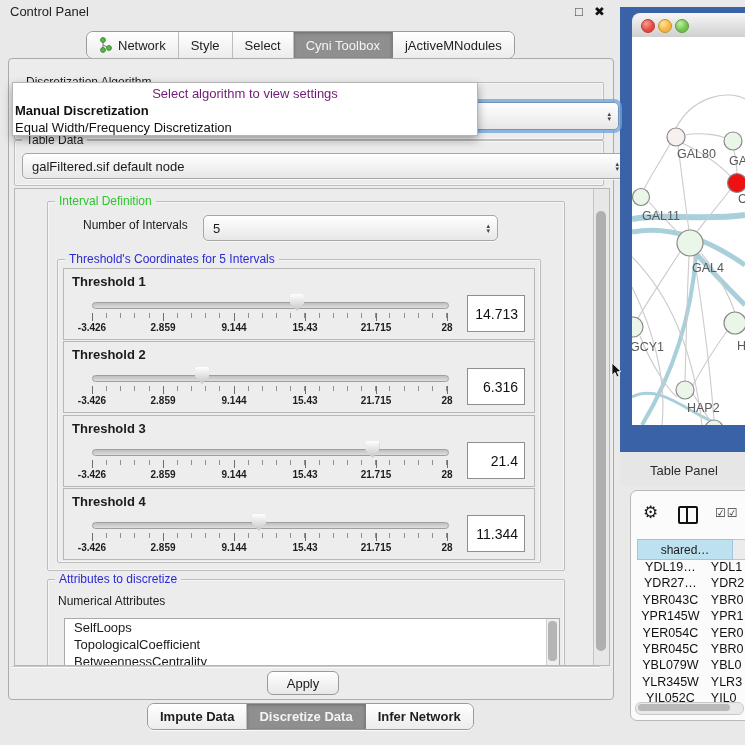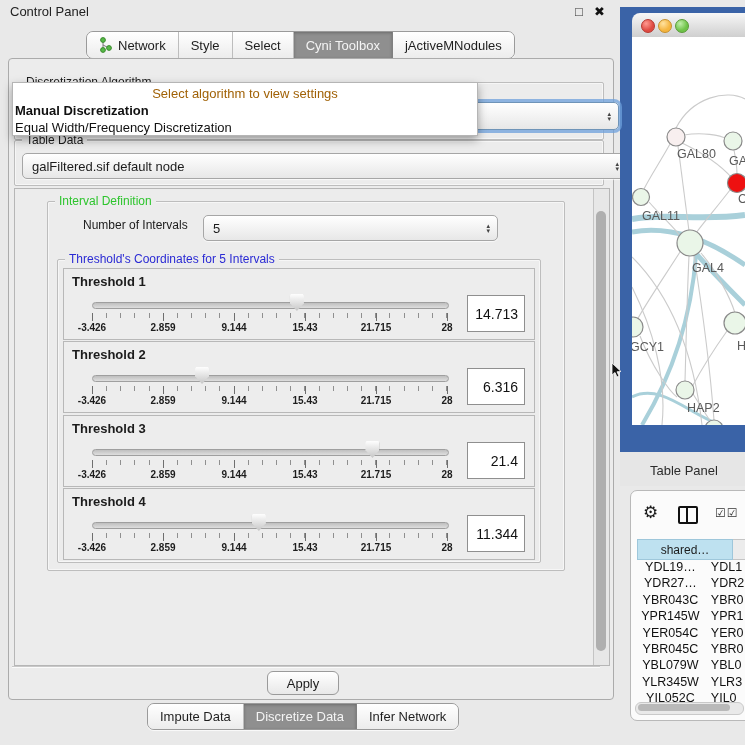--- a/index.html
+++ b/index.html
@@ -13,21 +13,21 @@
   .cp-close{left:594px;top:4px;font-size:13px;color:#111;font-weight:bold;cursor:default;}
 
   
   .tabstrip{display:flex;height:26px;border:1px solid #9a9a9a;border-radius:7px;overflow:hidden;
             box-shadow:0 1px 1px rgba(255,255,255,.8);}
   .tabseg{display:flex;align-items:center;justify-content:center;gap:5px;font-size:13px;
           background:linear-gradient(#ffffff,#ececec);border-right:1px solid #bdbdbd;
           padding:0 12px;white-space:nowrap;color:#1e1e1e;}
   .tabseg:last-child{border-right:none;}
   .tabseg.sel{background:#8f8f8f;color:#f4f4f4;border-right-color:#7f7f7f;box-shadow:inset 0 1px 3px rgba(0,0,0,.25);}
-  .bottom-tabs .tabseg{font-weight:400;}
+  .bottom-tabs .tabseg{font-weight:700;}
 
   
   .main-panel{left:8px;top:58px;width:604px;height:640px;background:#ECECEC;
               border:1px solid #ABABAB;border-radius:4px;}
 
   .groupbox{position:absolute;border:1px solid #BDBDBD;border-radius:2px;
             box-shadow:inset 0 0 0 1px rgba(255,255,255,.55);}
   .gb-label{position:absolute;top:-8px;left:7px;background:#ECECEC;padding:0 4px;font-size:12px;line-height:14px;}
   .gb-green{color:#2DC52D;}
   .gb-blue{color:#2A2AD4;}
@@ -37,21 +37,21 @@
   .combo{position:absolute;background:linear-gradient(#ffffff,#e7e7e7);border:1px solid #a6a6a6;
          border-radius:5px;font-size:13px;display:flex;align-items:center;padding:0 22px 0 9px;
          box-shadow:0 1px 1px rgba(255,255,255,.7);}
   .combo .arrows{position:absolute;right:7px;top:50%;transform:translateY(-50%);display:flex;
                  flex-direction:column;line-height:5px;font-size:7px;color:#444;}
   .combo.focusring{box-shadow:0 0 0 3px rgba(110,160,220,.75);border-color:#6f94b8;}
 
   
   .algo-popup{left:12px;top:82px;width:466px;height:54px;background:#ffffff;border:1px solid #b5b5b5;
               box-shadow:0 4px 9px rgba(0,0,0,.35);z-index:50;font-size:13px;line-height:17px;padding-top:2px;box-sizing:border-box;}
-  .algo-prompt{text-align:center;color:#a16207;}
+  .algo-prompt{text-align:center;color:#701a75;}
   .algo-item{padding-left:2px;color:#111;}
   .algo-item.bold{font-weight:bold;}
 
   
   .scrollpane{left:14px;top:188px;width:594px;height:476px;border:1px solid #B6B6B6;overflow:hidden;background:#ECECEC;}
   .vscroll{position:absolute;right:0;top:0;bottom:0;width:15px;background:#E7E7E7;border-left:1px solid #C4C4C4;}
   .vscroll .thumb{position:absolute;left:2px;width:10px;top:22px;height:440px;background:#AFAFAF;border-radius:5px;}
 
   .bold-label{font-weight:normal;font-size:12px;}
 
@@ -276,20 +276,32 @@
           <div class="major-tick" style="left: 60%;"></div>
           <span class="tick-lab" style="left: 60%;">15.43</span>
           <div class="major-tick" style="left: 80%;"></div>
           <span class="tick-lab" style="left: 80%;">21.715</span>
           <div class="major-tick" style="left: 100%;"></div>
           <span class="tick-lab" style="left: 100%;">28</span>
         </div>
       <input class="th-value" readonly="" value="11.344" style="">
     </div>
 
+    <div class="groupbox" style="left:32px;top:390px;width:516px;height:96px;">
+      <span class="gb-label gb-blue">Attributes to discretize</span>
+      <div class="abs bold-label" style="left:10px;top:14px;">Numerical Attributes</div>
+      <div class="attr-list">
+        <div class="attr-item">SelfLoops</div>
+        <div class="attr-item">TopologicalCoefficient</div>
+        <div class="attr-item">BetweennessCentrality</div>
+        <div class="attr-scroll">
+            <div class="thumb"></div>
+          </div>
+      </div>
+    </div>
 
     <div class="vscroll">
       <div class="thumb"></div>
     </div>
   </div>
 
   <div class="abs apply-sep"></div>
   <div class="abs apply-btn">
     <span>Apply</span>
   </div>

